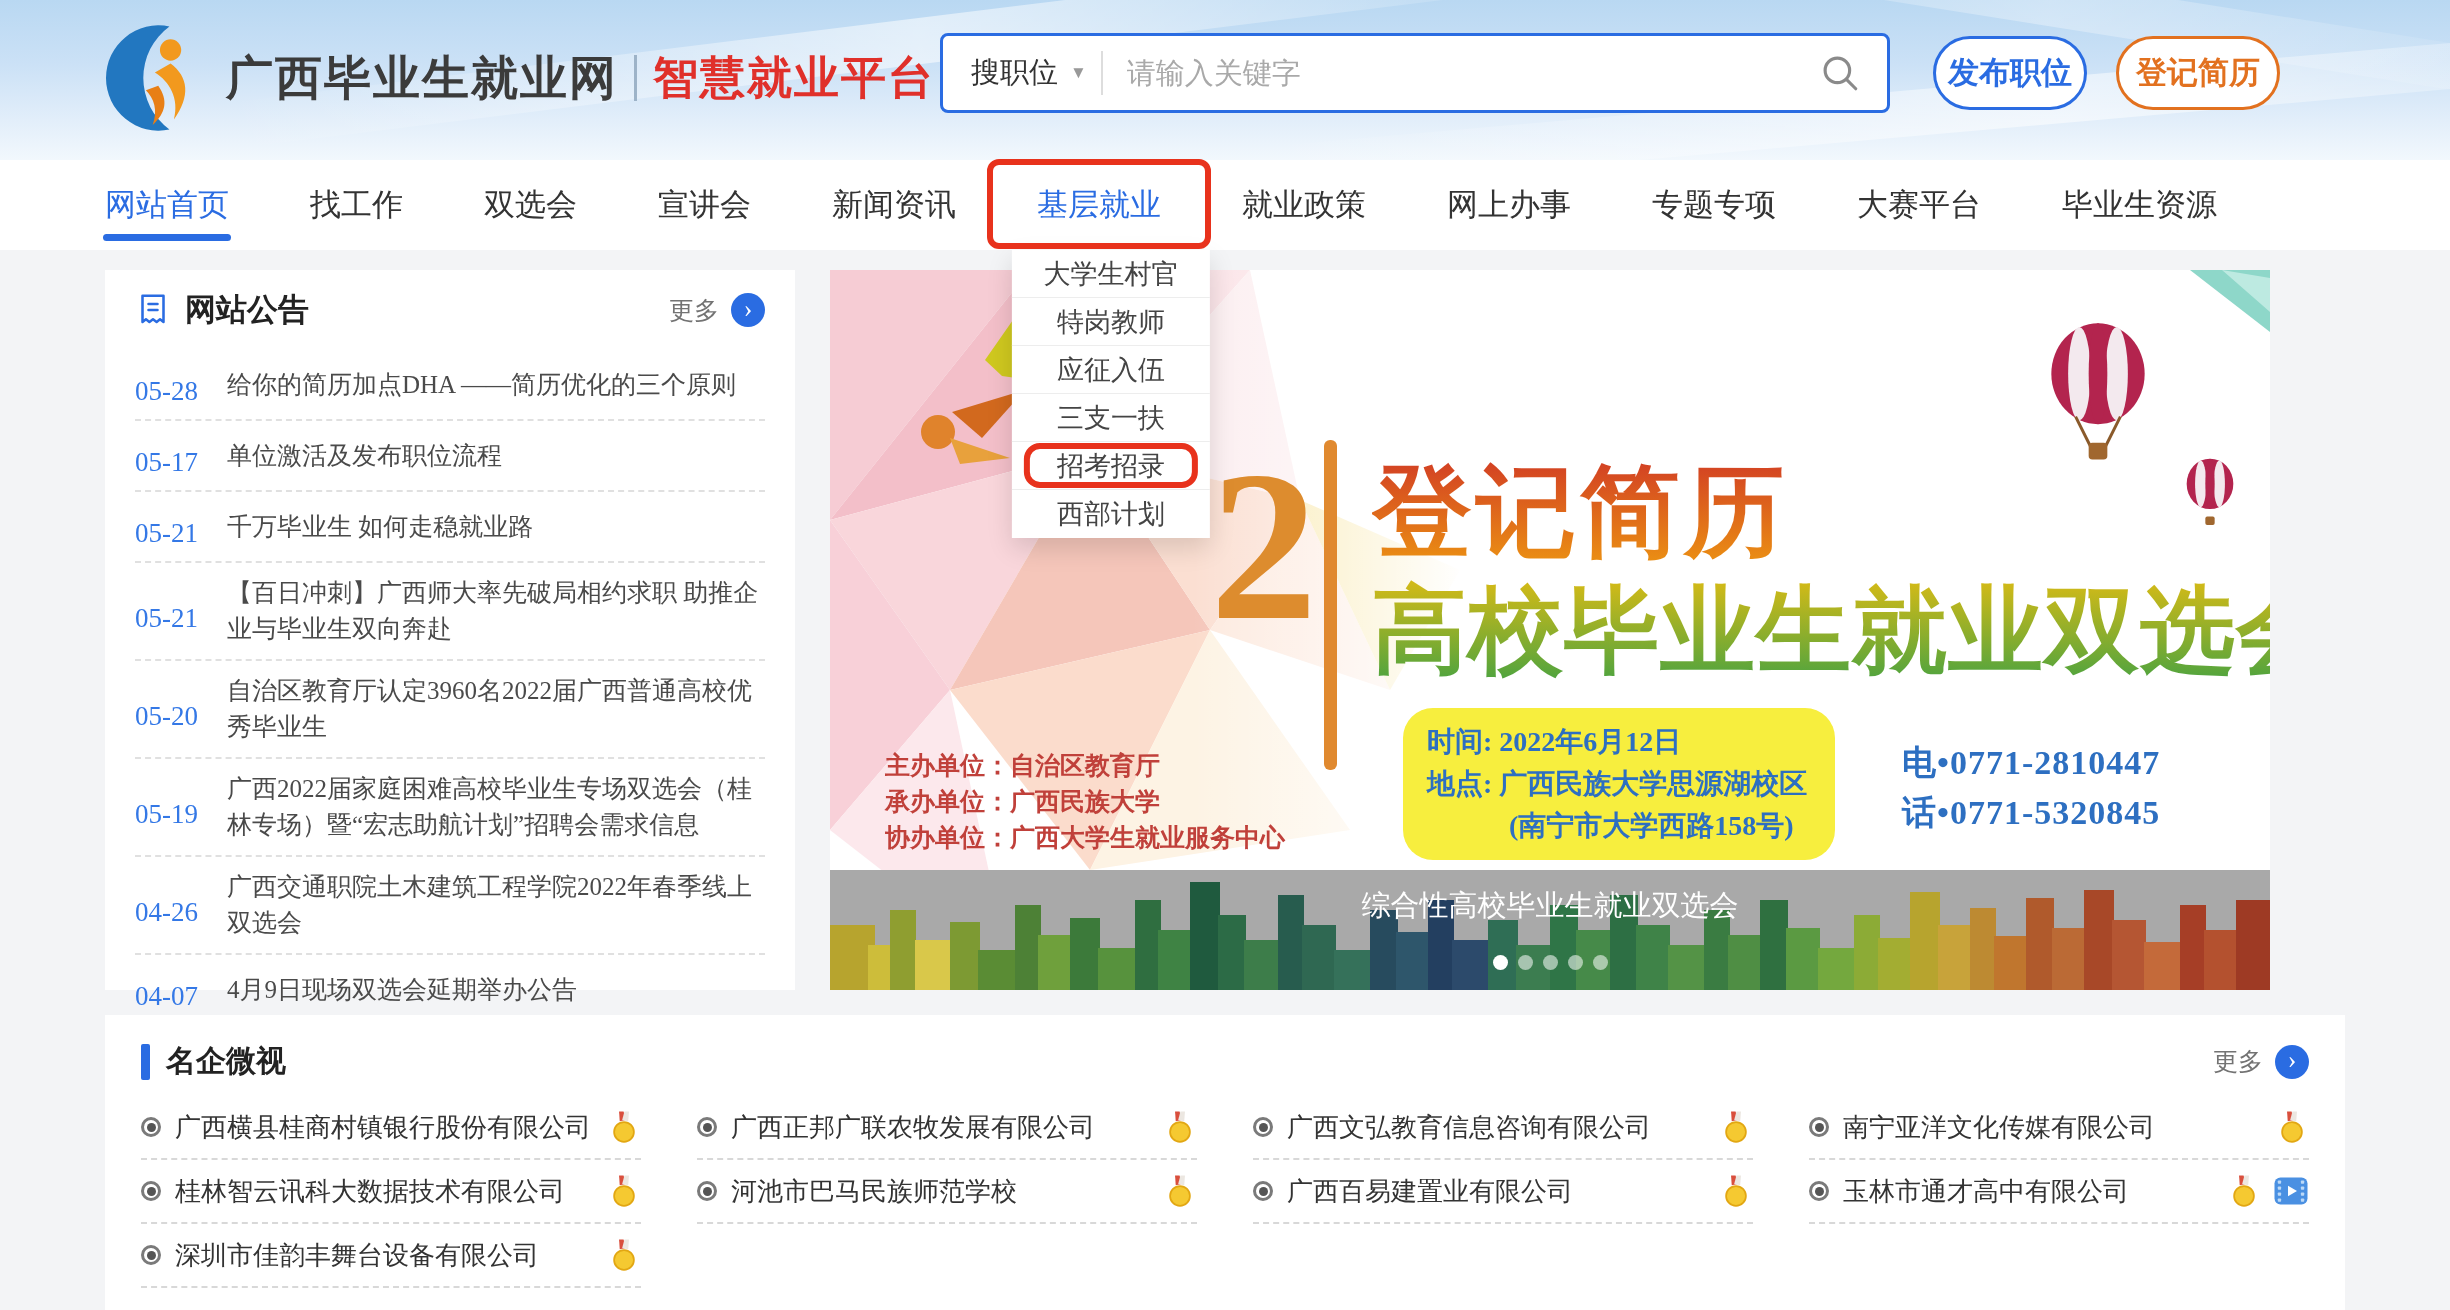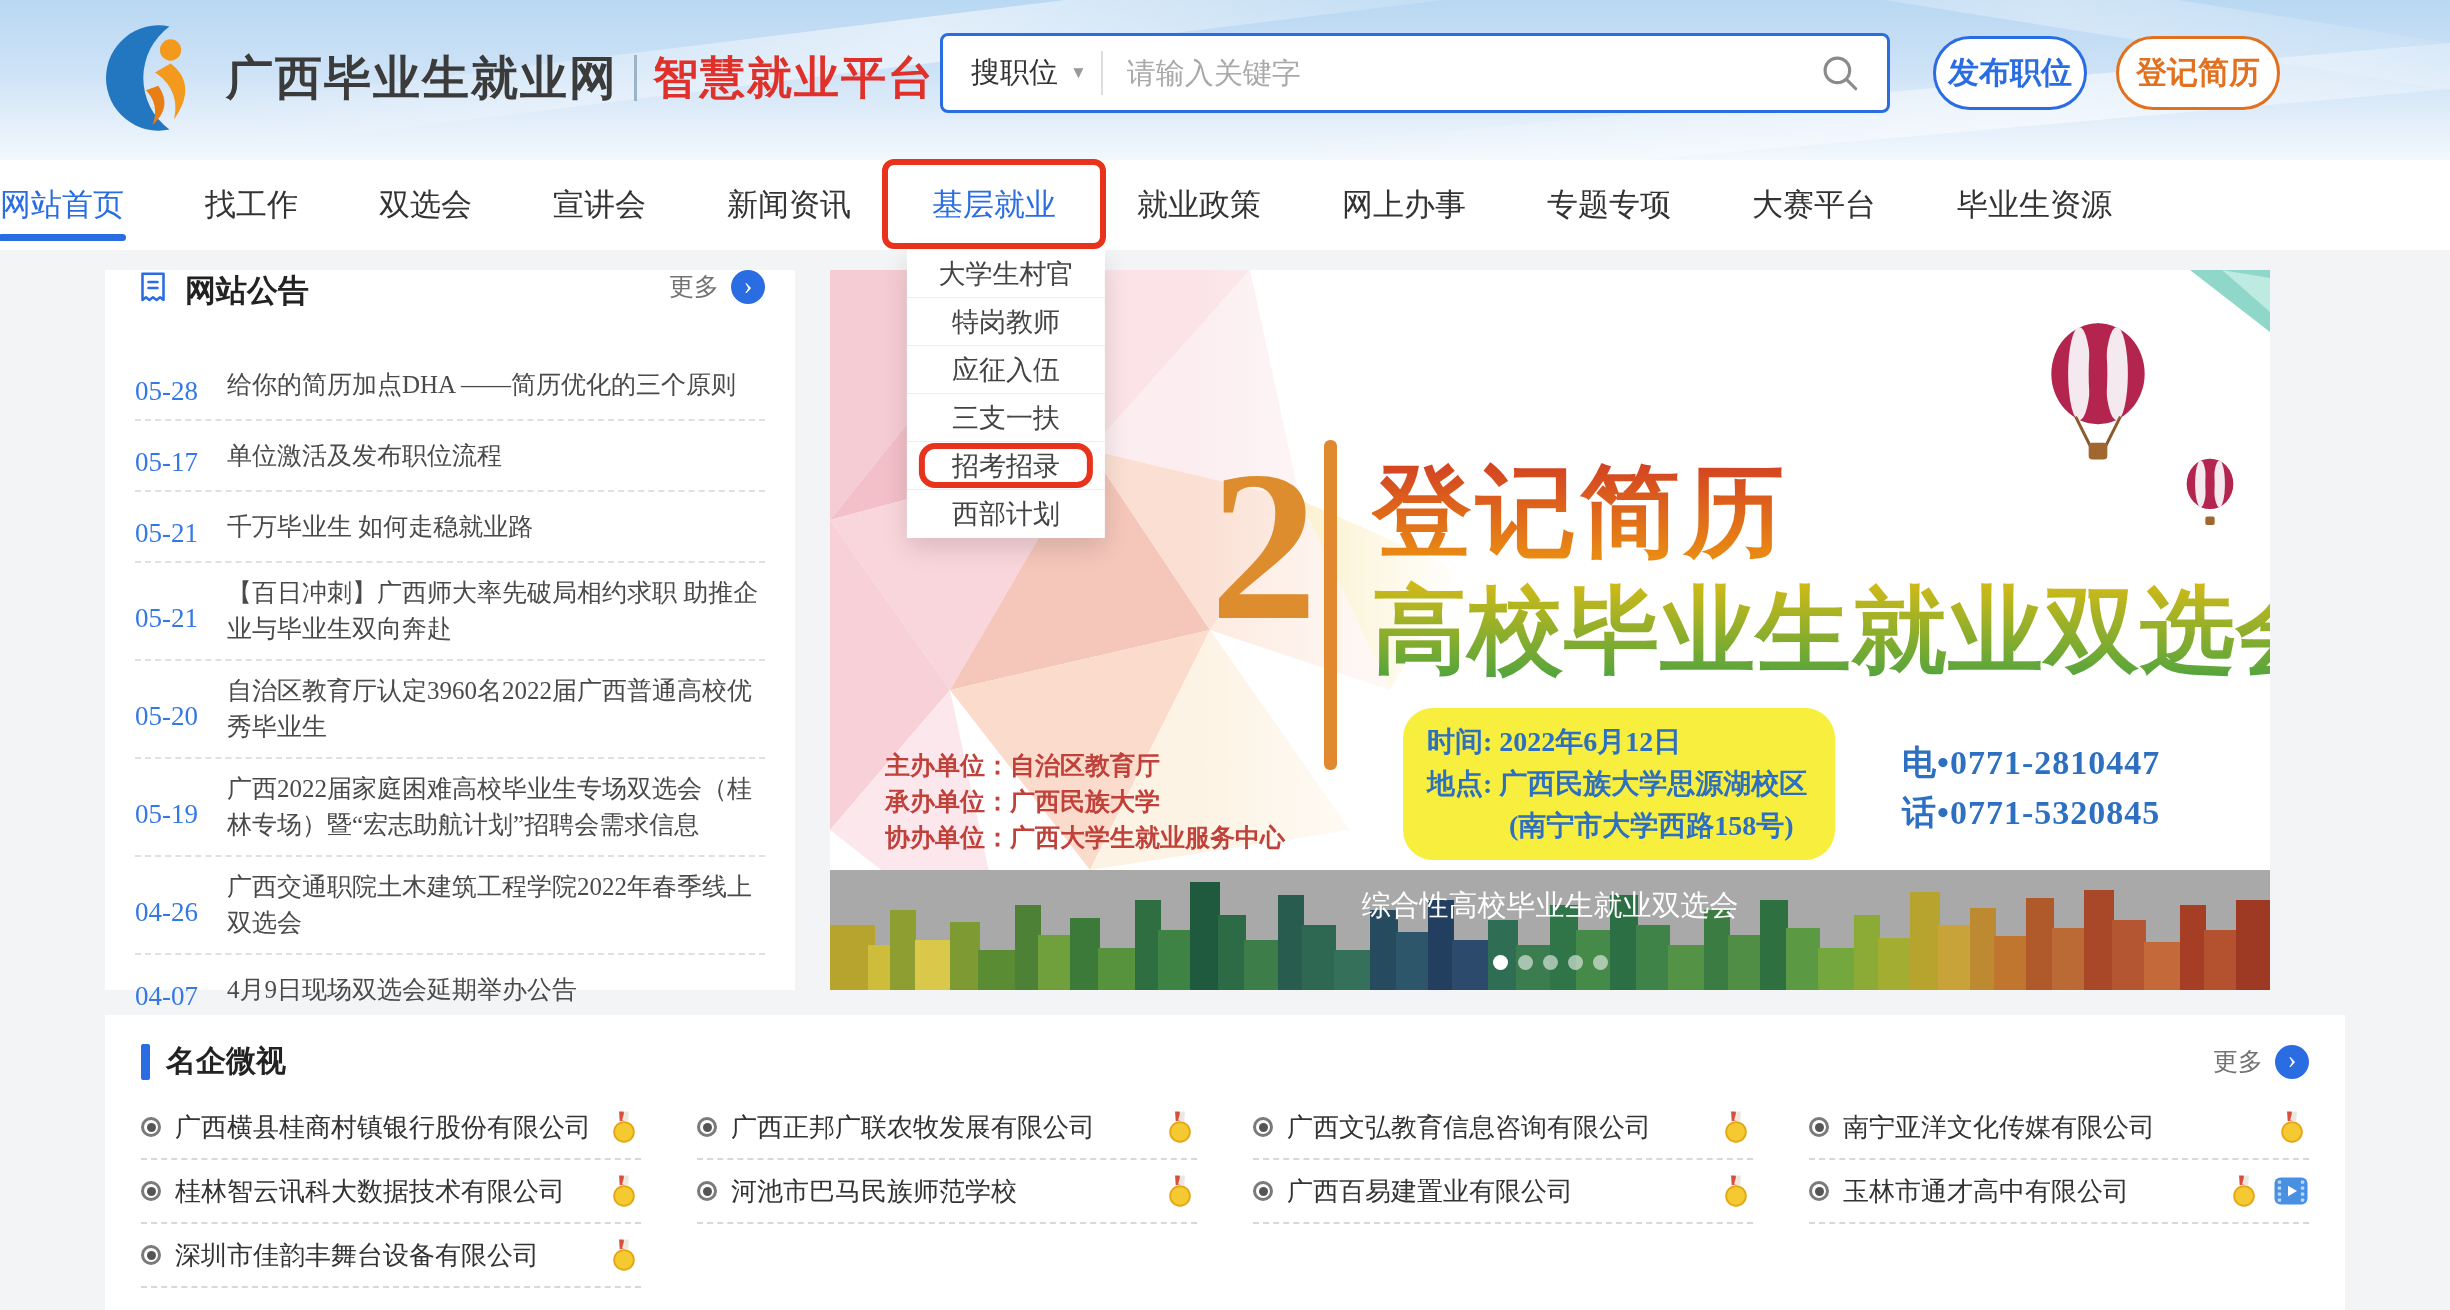--- a/index.html
+++ b/index.html
@@ -34,40 +34,40 @@
   .magnifier{width:42px;height:42px;margin:0 26px 0 10px;flex:none;}
 
   .btn{position:absolute;top:36px;height:74px;border-radius:40px;background:#fff;font-size:31px;
        font-weight:600;display:flex;align-items:center;justify-content:center;cursor:pointer;
        font-family:inherit;}
   .btn-post{left:1933px;width:154px;border:3px solid #2a6ce2;color:#2a6ce2;}
   .btn-reg{left:2116px;width:164px;border:3px solid #e2711f;color:#e2711f;}
 
   
   .navbar{position:absolute;top:160px;left:0;width:2450px;height:90px;background:#fff;
-          display:flex;align-items:stretch;z-index:40;}
+          display:flex;align-items:stretch;padding-left:105px;z-index:40;}
   .nav-item{position:relative;display:flex;align-items:center;font-size:31px;color:#333;
             margin-right:81px;cursor:pointer;white-space:nowrap;}
   .nav-item.active{color:#2a6ce2;}
   .nav-item.active::after{content:"";position:absolute;left:-2px;right:-2px;bottom:9px;height:7px;
             background:#2a6ce2;border-radius:4px;}
   .nav-item.hot{color:#2a6ce2;}
   .annotate{position:absolute;border:6px solid #e8321c;pointer-events:none;z-index:70;}
   .nav-annotate{left:-50px;right:-50px;top:-1px;bottom:1px;border-radius:12px;}
 
   .dropdown{position:absolute;top:90px;left:50%;transform:translateX(-44%);width:198px;
             background:#fff;box-shadow:0 10px 24px rgba(0,0,0,.13);z-index:60;}
   .dd-item{position:relative;height:48px;display:flex;align-items:center;justify-content:center;
            font-size:27px;color:#444;border-bottom:1px solid #ededed;cursor:pointer;}
   .dd-item:last-child{border-bottom:none;}
   .dd-annotate{left:12px;right:12px;top:1px;bottom:1px;border-radius:16px;}
 
   
   .card-announce{position:absolute;left:105px;top:270px;width:690px;height:720px;background:#fff;}
-  .panel-head{display:flex;height:80px;padding:0 30px;}
+  .panel-head{display:flex;align-items:center;height:80px;padding:0 30px;}
   .panel-title{font-size:31px;font-weight:bold;color:#222;margin-left:14px;flex:1;}
   .more{font-size:25px;color:#737373;margin-right:12px;cursor:pointer;}
   .circle-arrow{width:34px;height:34px;border-radius:50%;background:#2a6ce2;color:#fff;
                 display:flex;align-items:center;justify-content:center;font-size:26px;line-height:1;
                 cursor:pointer;padding-bottom:3px;}
   .ann-list{padding:0 30px;}
   .ann-item{display:flex;align-items:center;padding:12px 0;border-bottom:2px dashed #e0e0e0;}
   .ann-item:last-child{border-bottom:none;}
   .ann-date{width:92px;flex:none;font-size:27px;color:#3478e6;margin-top:14px;}
   .ann-title{font-size:25px;color:#4a4a4a;line-height:36px;}

